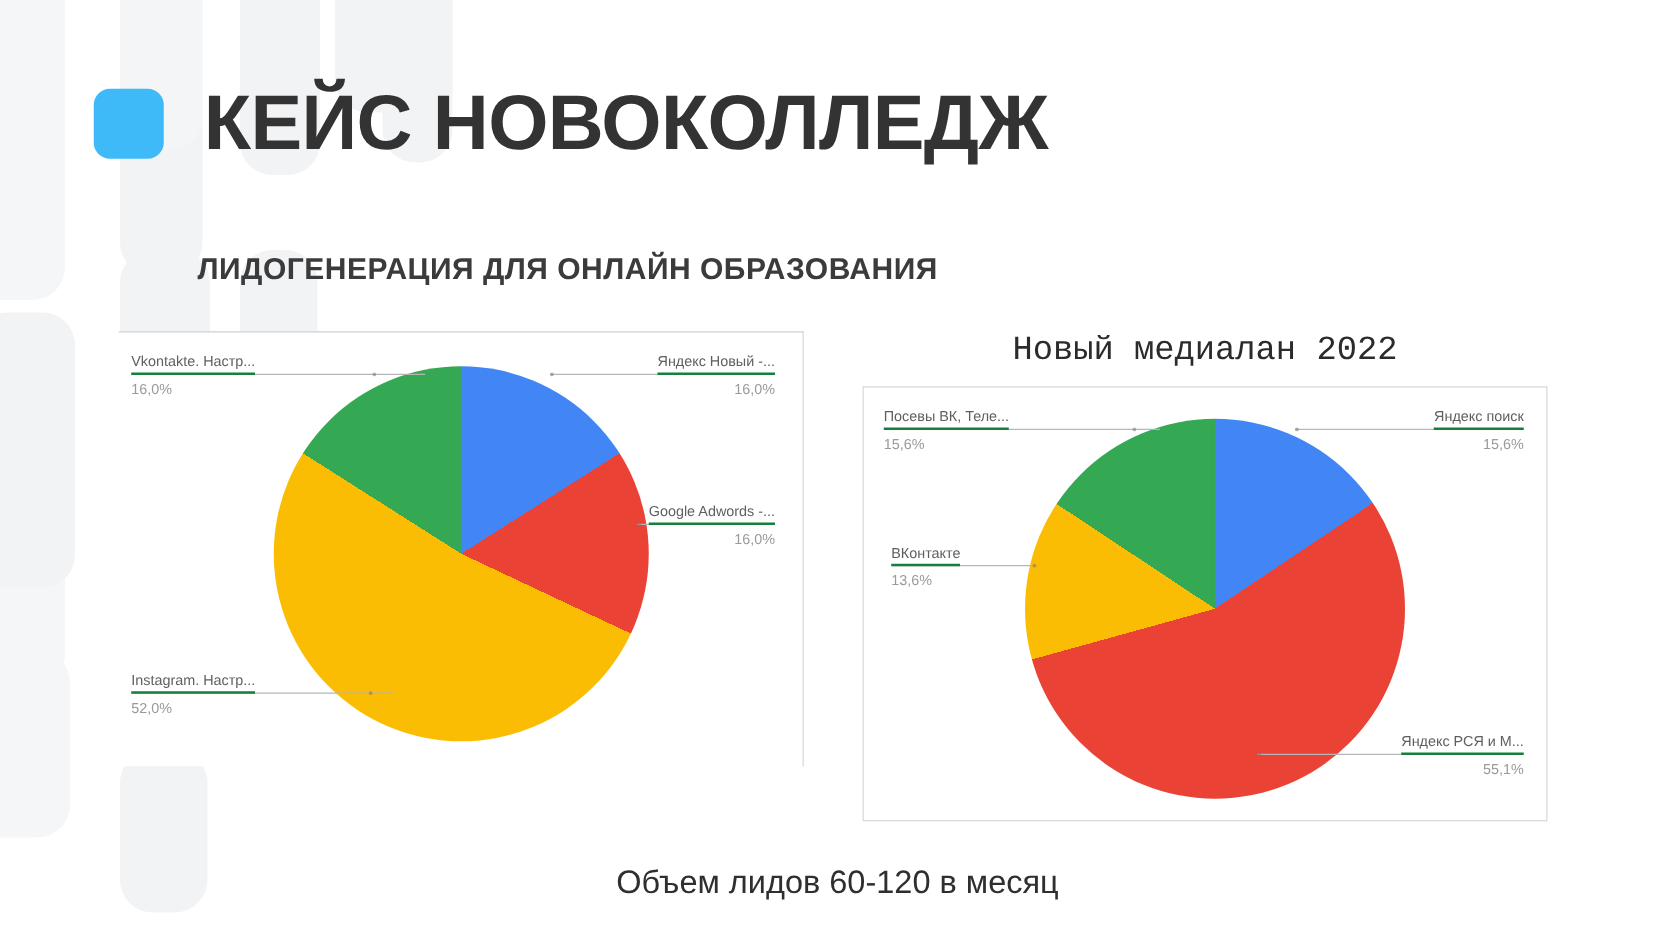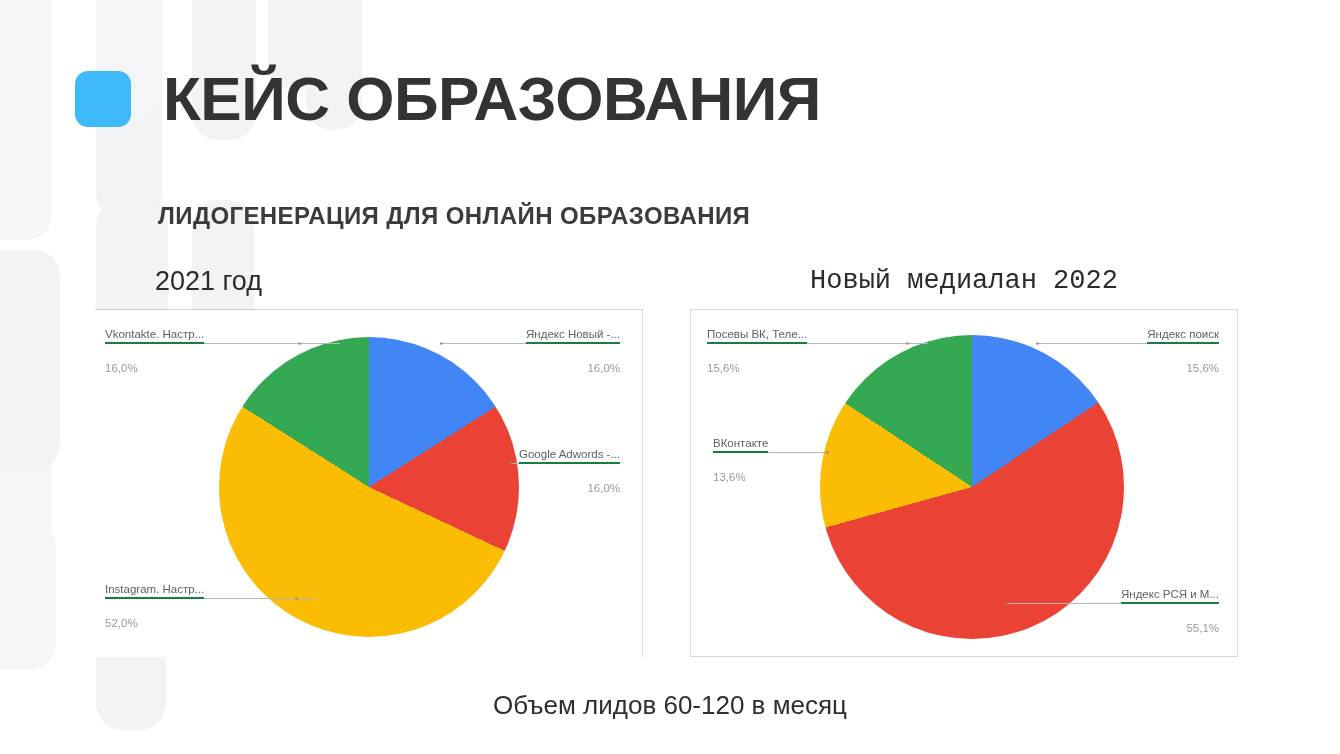--- a/index.html
+++ b/index.html
@@ -129,21 +129,21 @@
   }
   .lbl .name {
     display: block;
     color: #5f5f5f;
     border-bottom: 2px solid #15803d;
     padding-bottom: 1px;
   }
   .lbl .pct {
     display: block;
     color: #9a9a9a;
-    padding-top: 17px;
+    padding-top: 5px;
   }
   .lbl.right-al { text-align: right; }
 
   .leader {
     position: absolute;
     height: 1px;
     background: #b6b6b6;
   }
   .dot {
     position: absolute;
@@ -179,29 +179,28 @@
     <div class="deco" style="left:192px;  top:-70px;  width:64px;  height:210px;"></div>
     <div class="deco" style="left:268px;  top:-70px;  width:62px;  height:160px;"></div>
     <div class="deco" style="left:306px;  top:-70px;  width:56px;  height:200px;"></div>
     <div class="deco" style="left:192px;  top:200px;  width:62px;  height:140px;"></div>
     <div class="deco" style="left:96px;   top:600px;  width:70px;  height:130px;"></div>
     <div class="deco soft" style="left:-30px; top:520px;  width:86px;  height:150px;"></div>
   </div>
 
   <div class="header">
     <div class="logo-square"></div>
-    <div class="title">КЕЙС ОБРАЗОВАНИЯ</div>
+    <div class="title">КЕЙС НОВОКОЛЛЕДЖ</div>
   </div>
 
   <div class="subtitle">ЛИДОГЕНЕРАЦИЯ ДЛЯ ОНЛАЙН ОБРАЗОВАНИЯ</div>
 
   <div class="charts">
 
     <div class="chart-block left">
-      <div class="chart-title">2021 год</div>
       <div class="chart-canvas topline">
 
         <div class="pie" style="left:124px; top:27px; width:300px; height:300px;
              background: conic-gradient(
                 #4285f4 0deg 57.6deg,
                 #ea4335 57.6deg 115.2deg,
                 #fbbc04 115.2deg 302.4deg,
                 #34a853 302.4deg 360deg);"></div>
 
         <div class="leader" style="left:10px; top:33px; width:235px;"></div>

